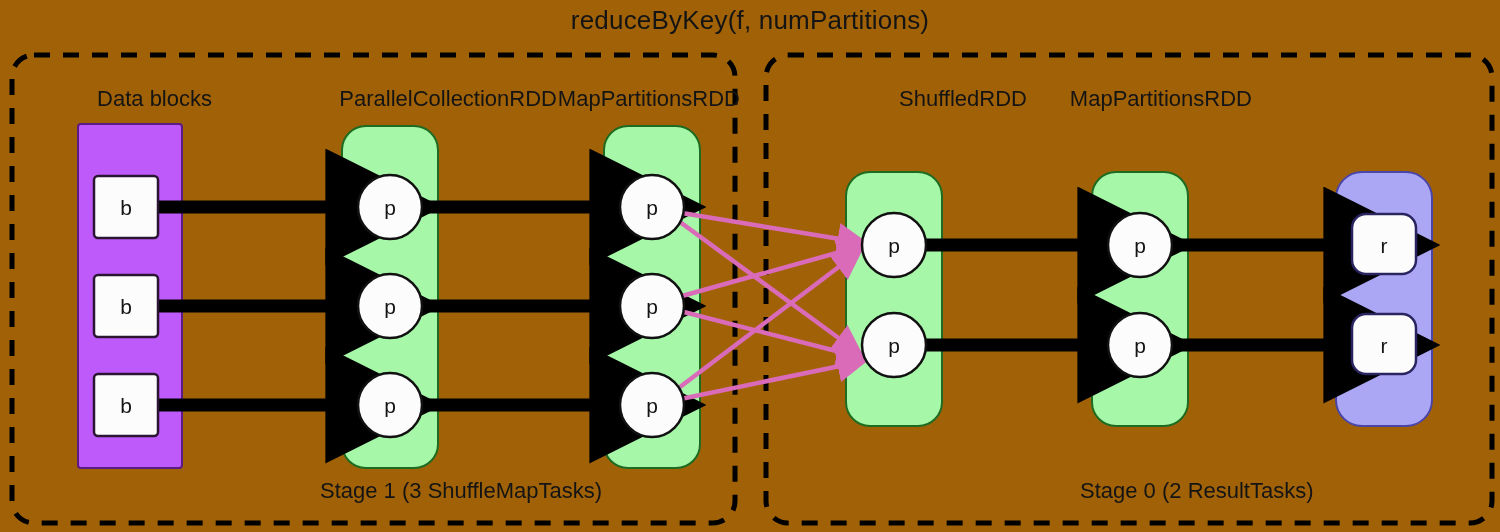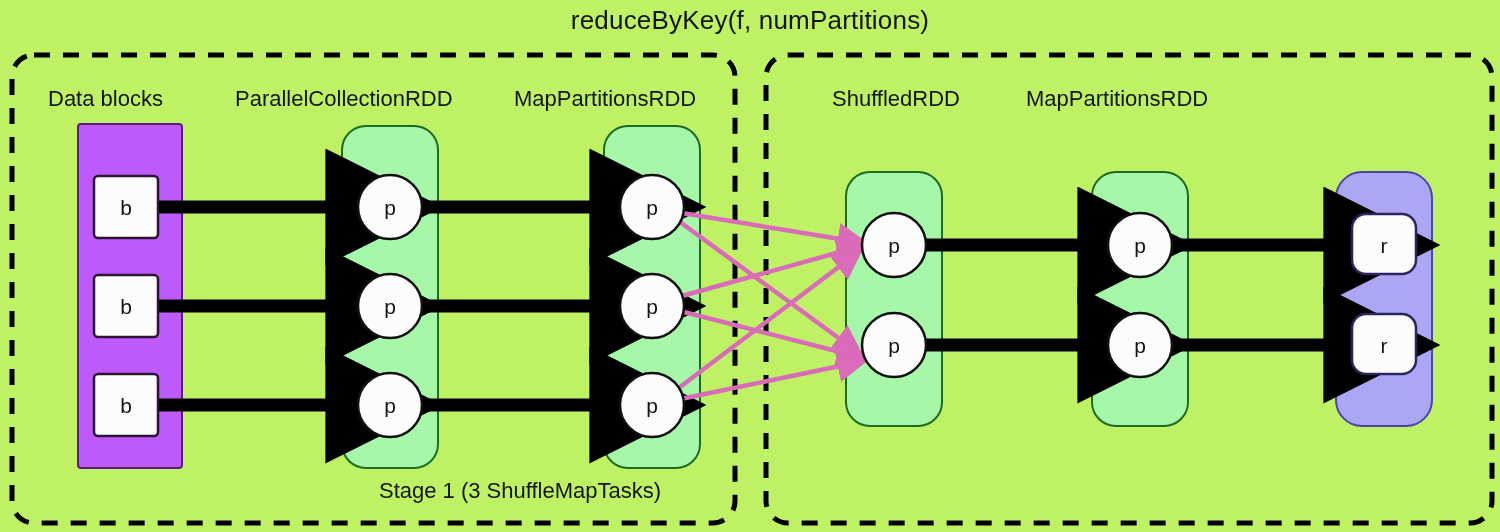--- a/index.html
+++ b/index.html
@@ -8,21 +8,21 @@
     background: #ffffff;
   }
   body {
     font-family: "Liberation Sans", sans-serif;
     color: #111111;
   }
   #canvas {
     position: relative;
     width: 1500px;
     height: 532px;
-    background: #bef264;
+    background: #a16207;
     overflow: hidden;
   }
   #svg-layer {
     position: absolute;
     left: 0;
     top: 0;
     width: 1500px;
     height: 532px;
   }
   .ttl {
@@ -30,31 +30,31 @@
     left: 0;
     top: 5px;
     width: 1500px;
     text-align: center;
     font-size: 26px;
     letter-spacing: 0.2px;
     color: #141414;
   }
   .col-label {
     position: absolute;
+    text-align: right;
+    font-size: 22px;
+    color: #141414;
+    white-space: nowrap;
+  }
+  .stage-label {
+    position: absolute;
+    font-size: 22px;
+    color: #141414;
+    white-space: nowrap;
     text-align: left;
-    font-size: 22px;
-    color: #141414;
-    white-space: nowrap;
-  }
-  .stage-label {
-    position: absolute;
-    font-size: 22px;
-    color: #141414;
-    white-space: nowrap;
-    text-align: center;
   }
   .node-text {
     position: absolute;
     font-size: 21px;
     color: #141414;
     text-align: center;
     pointer-events: none;
   }
 </style>
 </head>
@@ -187,21 +187,21 @@
       <rect x="1352" y="214" width="64" height="60" rx="14" ry="14" fill="#fcfcfc" stroke="#2a2560" stroke-width="2.5"></rect>
     </g>
     <g>
       <rect x="1352" y="314" width="64" height="60" rx="14" ry="14" fill="#fcfcfc" stroke="#2a2560" stroke-width="2.5"></rect>
     </g>
   </svg>
 
   <div class="col-label" style="left:48px; top:86px; width:164px;">Data blocks</div>
   <div class="col-label" style="left:235px; top:86px; width:322px;">ParallelCollectionRDD</div>
   <div class="col-label" style="left:514px; top:86px; width:226px;">MapPartitionsRDD</div>
-  <div class="col-label" style="left:832px; top:86px; width:172px;">ShuffledRDD</div>
+  <div class="col-label" style="left:855px; top:86px; width:172px;">ShuffledRDD</div>
   <div class="col-label" style="left:1026px; top:86px; width:226px;">MapPartitionsRDD</div>
 
   <div class="node-text" style="left:94px; top:196px; width:64px;">b</div>
   <div class="node-text" style="left:94px; top:295px; width:64px;">b</div>
   <div class="node-text" style="left:94px; top:394px; width:64px;">b</div>
 
   <div class="node-text" style="left:358px; top:196px; width:64px;">p</div>
   <div class="node-text" style="left:358px; top:295px; width:64px;">p</div>
   <div class="node-text" style="left:358px; top:394px; width:64px;">p</div>
 
@@ -212,14 +212,15 @@
   <div class="node-text" style="left:862px; top:234px; width:64px;">p</div>
   <div class="node-text" style="left:862px; top:334px; width:64px;">p</div>
 
   <div class="node-text" style="left:1108px; top:234px; width:64px;">p</div>
   <div class="node-text" style="left:1108px; top:334px; width:64px;">p</div>
 
   <div class="node-text" style="left:1352px; top:234px; width:64px;">r</div>
   <div class="node-text" style="left:1352px; top:334px; width:64px;">r</div>
 
   <div class="stage-label" style="left:320px; top:478px; width:400px;">Stage 1 (3 ShuffleMapTasks)</div>
+  <div class="stage-label" style="left:1080px; top:478px; width:396px;">Stage 0 (2 ResultTasks)</div>
 
 </div>
 
 </body></html>

